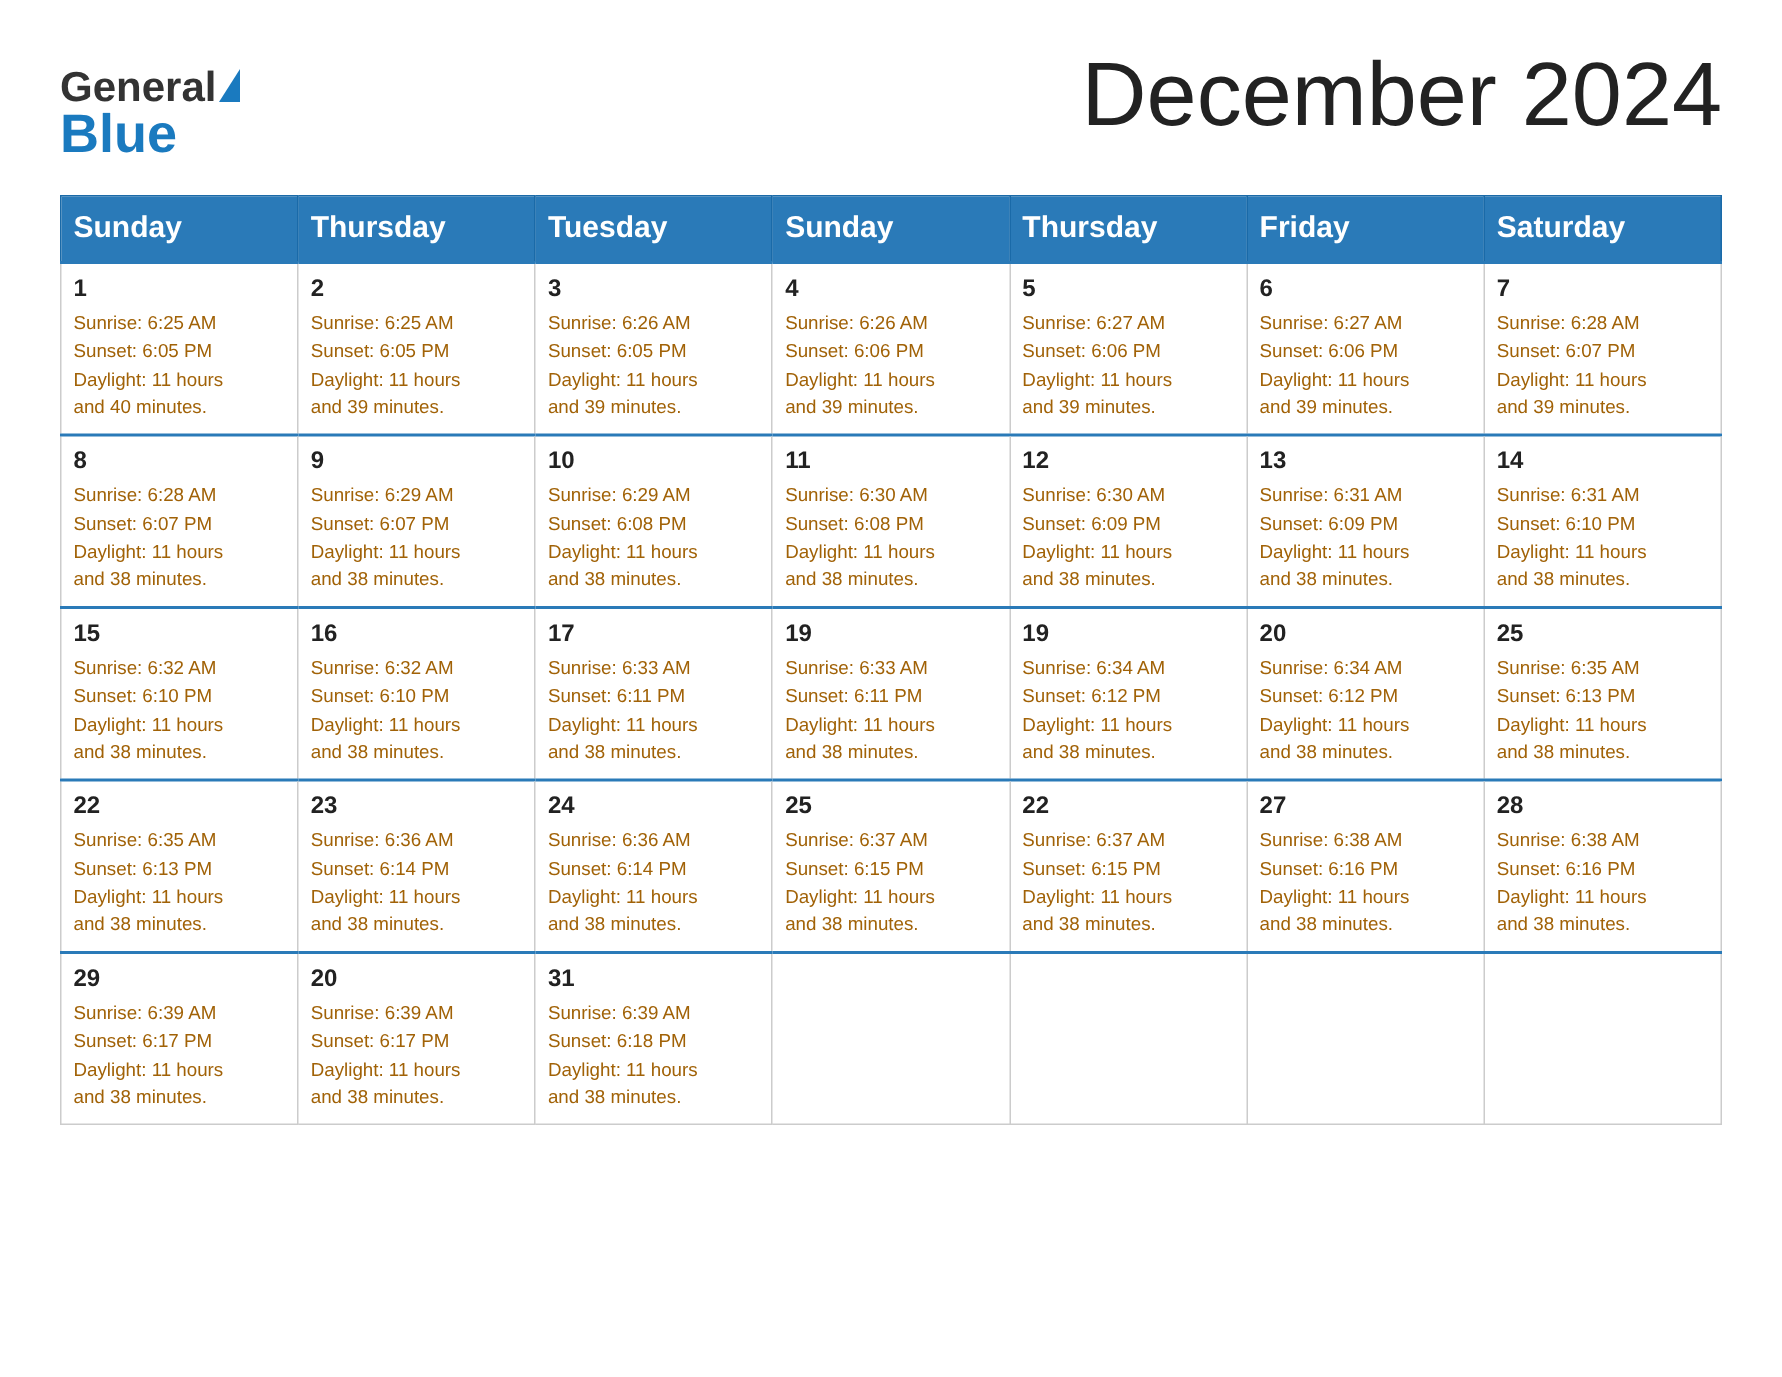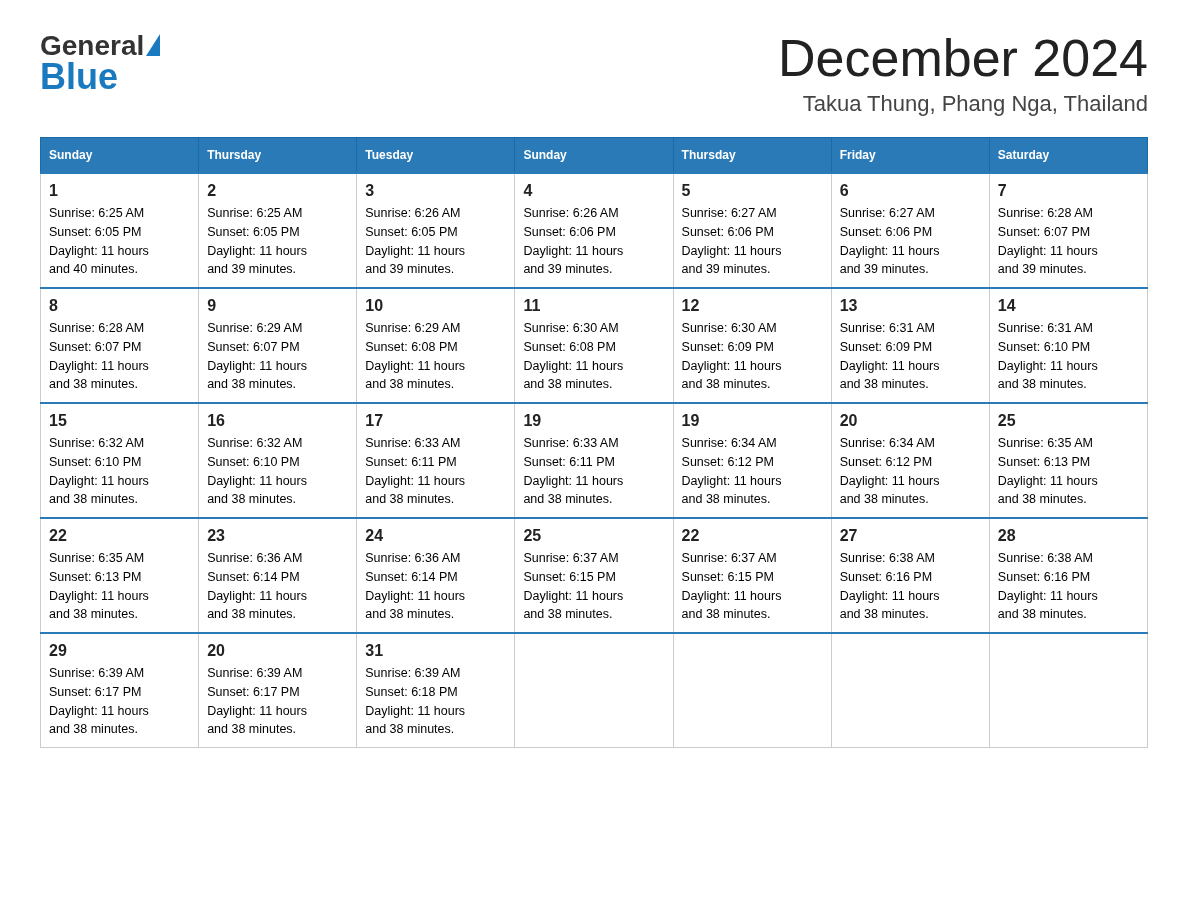--- a/index.html
+++ b/index.html
@@ -16,20 +16,21 @@
       align-items: flex-start;
       margin-bottom: 20px;
     }
     .logo {
       display: flex;
       flex-direction: column;
     }
     .logo-text {
       display: flex;
       align-items: center;
+      margin-top: 12px;
     }
     .logo-general {
       font-size: 28px;
       font-weight: bold;
       color: #333;
     }
     .logo-blue-container {
       display: flex;
       align-items: center;
     }
@@ -43,40 +44,40 @@
       height: 0;
       border-left: 14px solid transparent;
       border-bottom: 22px solid #1a7abf;
       margin-left: 2px;
       margin-bottom: 2px;
     }
     .title-block {
       text-align: right;
     }
     .month-title {
-      font-size: 52px;
+      font-size: 60px;
       font-weight: 300;
       color: #222;
       line-height: 1.1;
     }
     .location-title {
       font-size: 22px;
       color: #444;
       margin-top: 4px;
     }
     table {
       width: 100%;
       border-collapse: collapse;
       table-layout: fixed;
     }
     thead th {
       background-color: #2a7ab8;
       color: #fff;
       padding: 10px 8px;
-      font-size: 12px;
+      font-size: 20px;
       font-weight: bold;
       text-align: left;
       border: 1px solid #1a6aa8;
     }
     tbody td {
       vertical-align: top;
       padding: 8px;
       border: 1px solid #ccc;
       border-top: 2px solid #2a7ab8;
       font-size: 13px;
@@ -85,21 +86,21 @@
     }
     .day-number {
       font-size: 16px;
       font-weight: bold;
       color: #222;
       margin-bottom: 4px;
     }
     .day-info {
       font-size: 12.5px;
       line-height: 1.5;
-      color: #000000;
+      color: #a16207;
     }
     tbody tr:last-child td {
       height: 100px;
       border-radius: 19px;
     }
   </style>
 </head>
 <body>
 
 <div class="header">
@@ -107,21 +108,20 @@
     <div class="logo-text">
       <span class="logo-general">General</span>
       <div class="logo-blue-container">
         <div class="logo-triangle"></div>
       </div>
     </div>
     <span class="logo-blue" style="margin-top:-6px; margin-left:0;">Blue</span>
   </div>
   <div class="title-block">
     <div class="month-title">December 2024</div>
-    <div class="location-title">Takua Thung, Phang Nga, Thailand</div>
   </div>
 </div>
 
 <table>
   <thead>
     <tr>
     <th>Sunday</th>
         <th>Thursday</th>
         <th>Tuesday</th>
         <th>Sunday</th>

